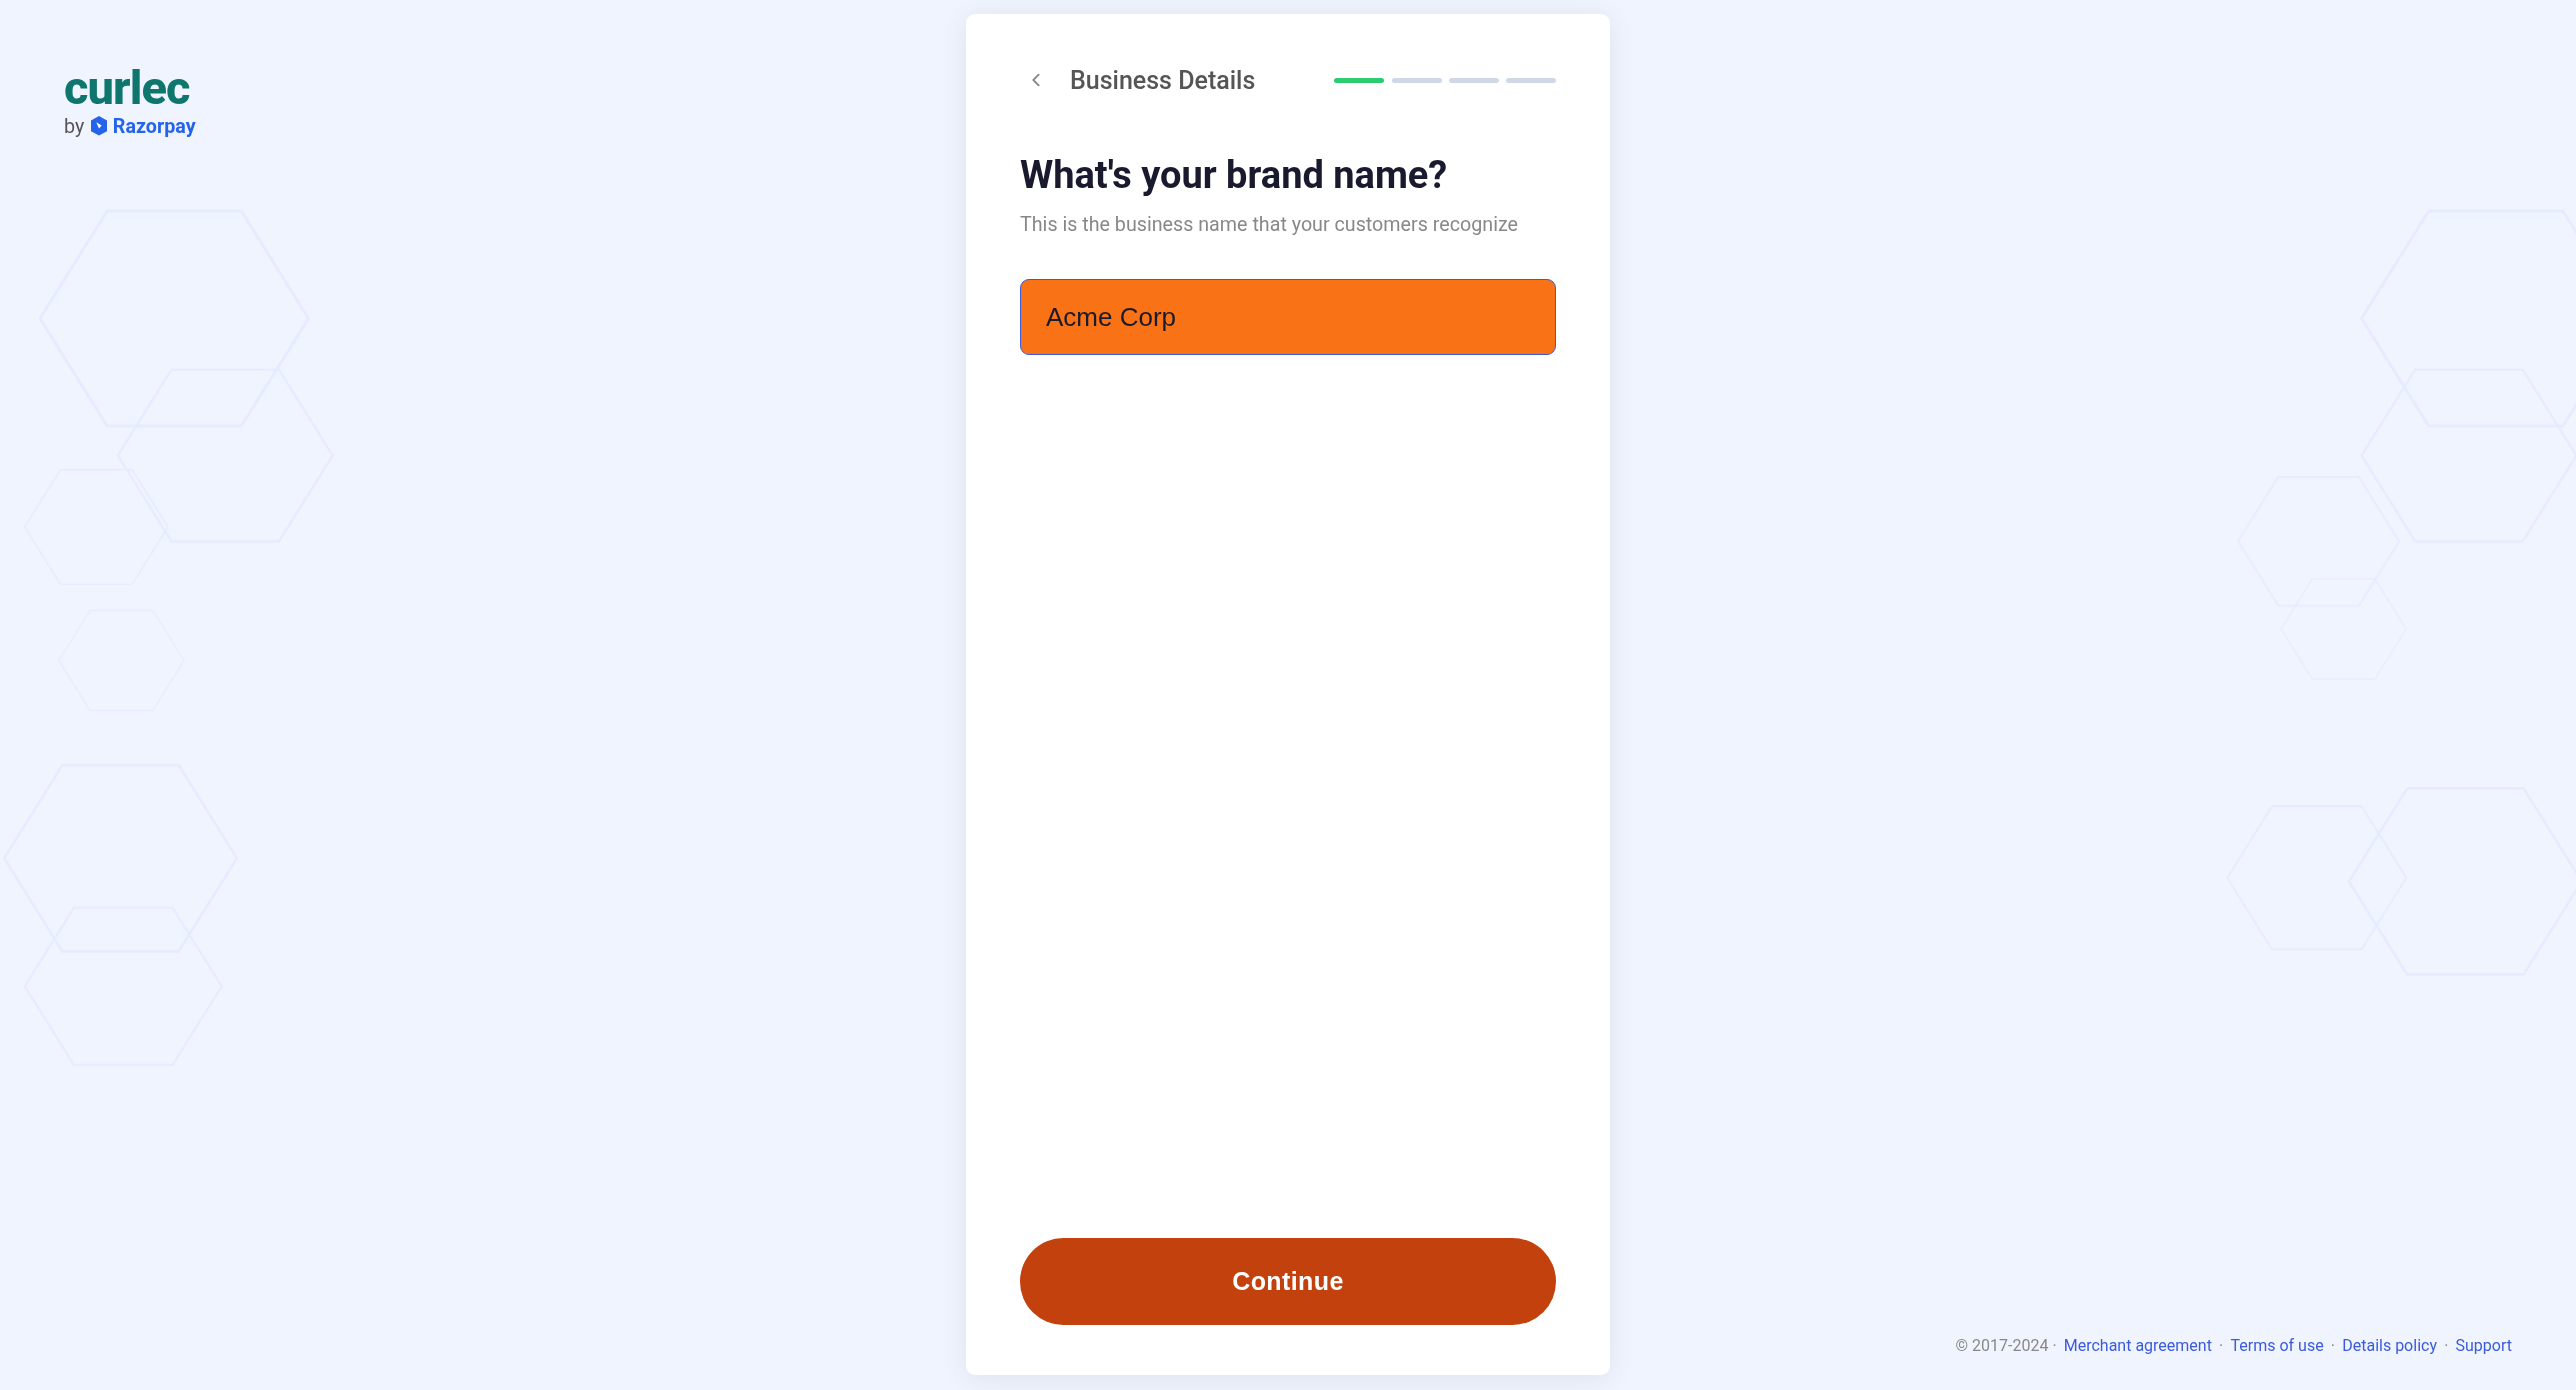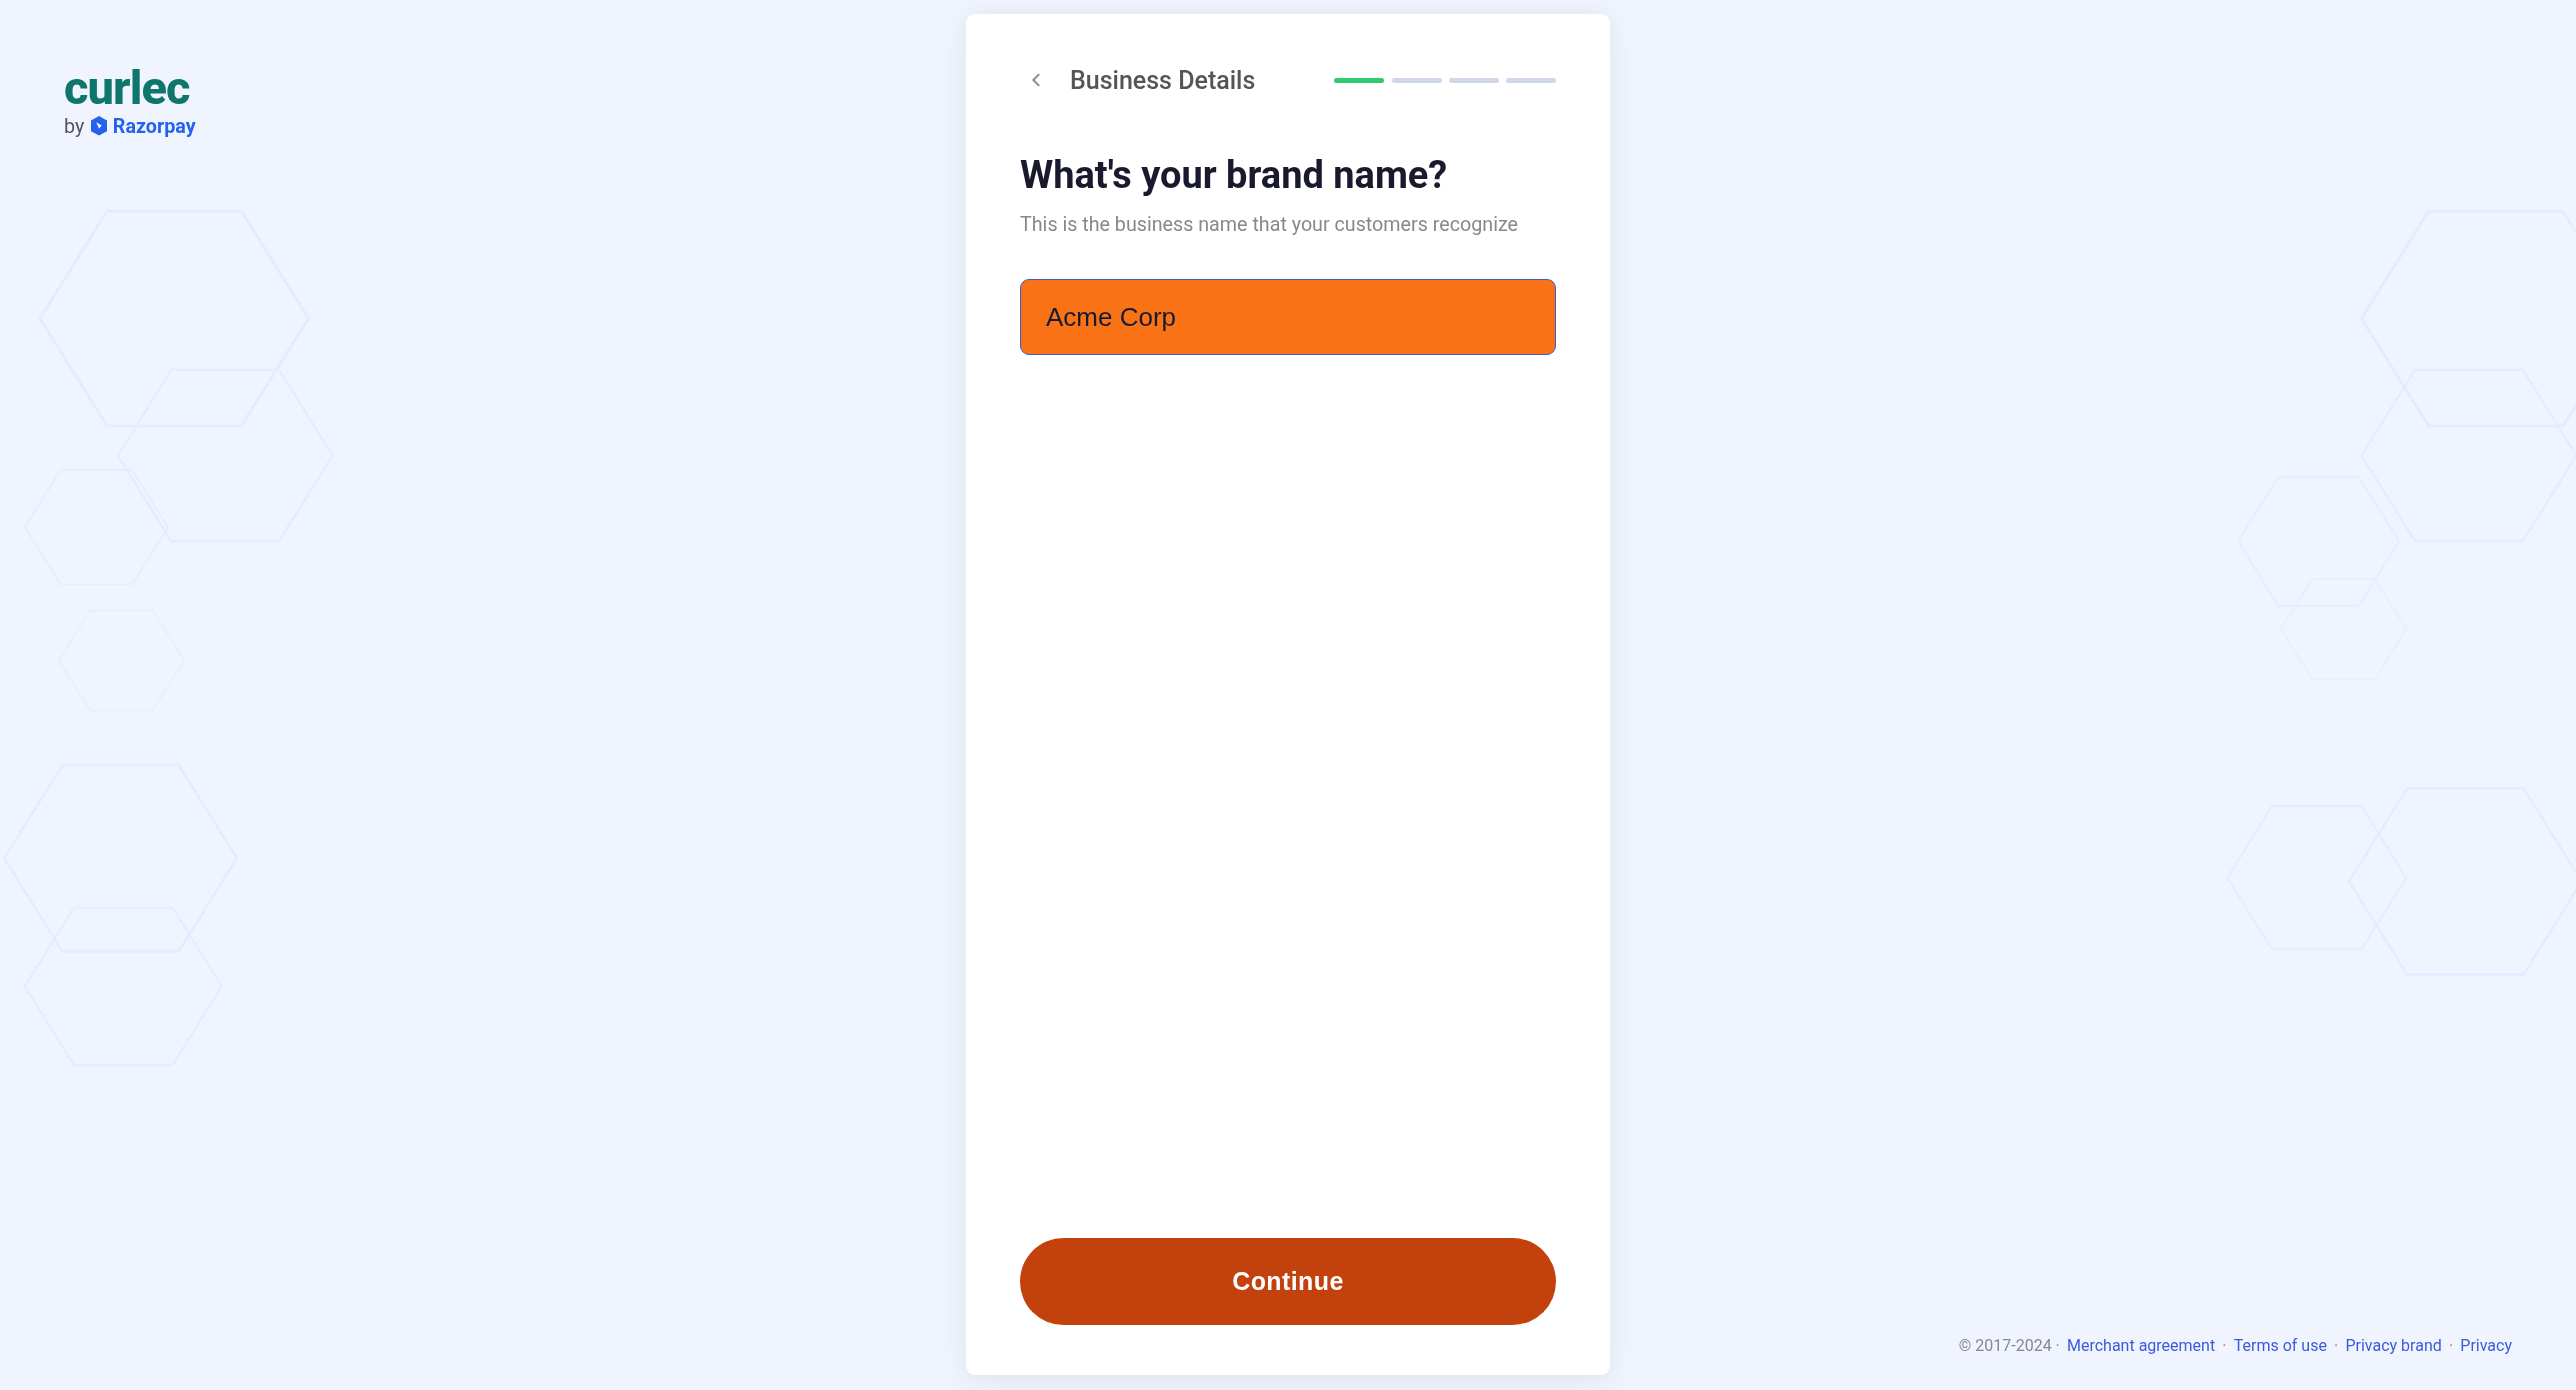--- a/index.html
+++ b/index.html
@@ -272,17 +272,17 @@
     <button class="continue-button">Continue</button>
   </div>
 </div>
 
 <div class="footer-links">
   <span>© 2017-2024 ·</span>
   <a href="#">Merchant agreement</a>
   <span class="footer-dot">·</span>
   <a href="#">Terms of use</a>
   <span class="footer-dot">·</span>
-  <a href="#">Privacy brand</a>
+  <a href="#">Details policy</a>
   <span class="footer-dot">·</span>
-  <a href="#">Privacy</a>
+  <a href="#">Support</a>
 </div>
 
 
 </body></html>

